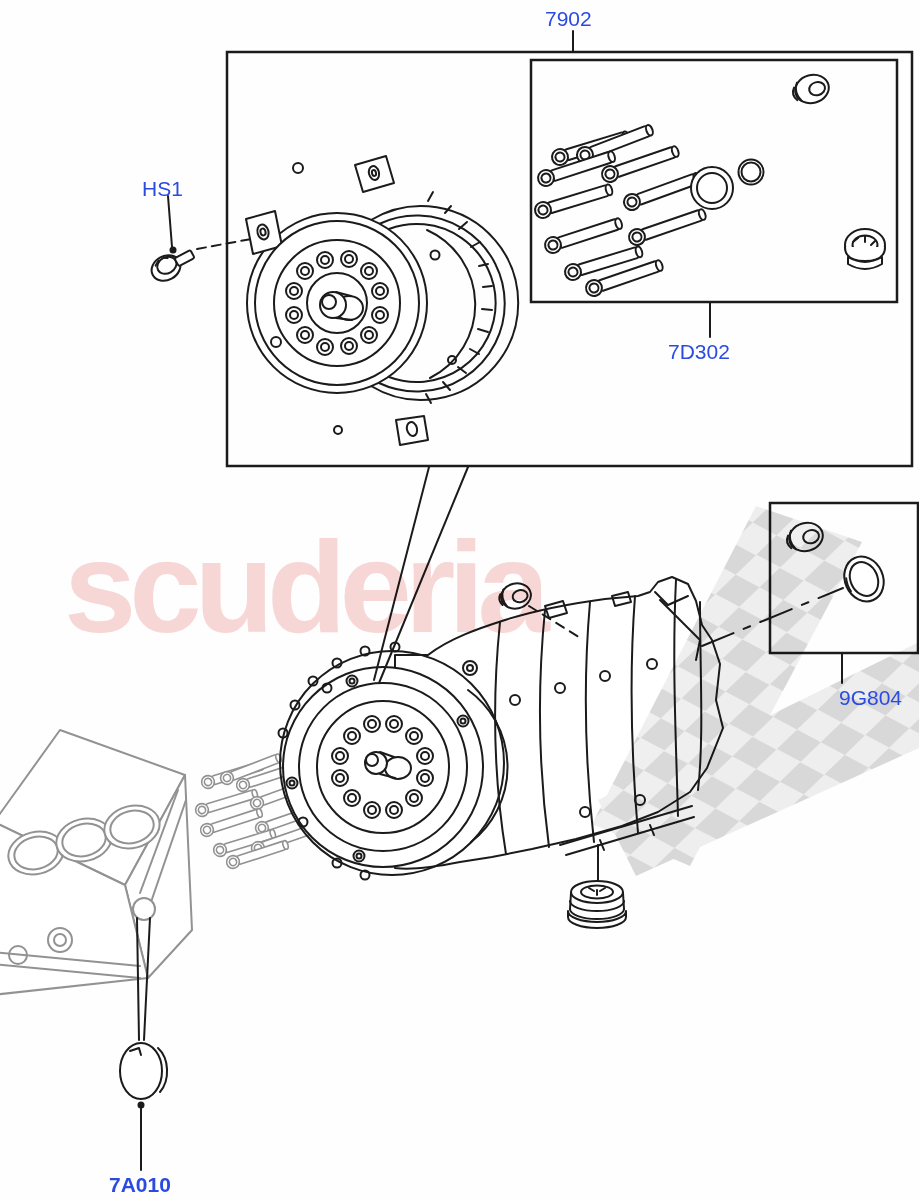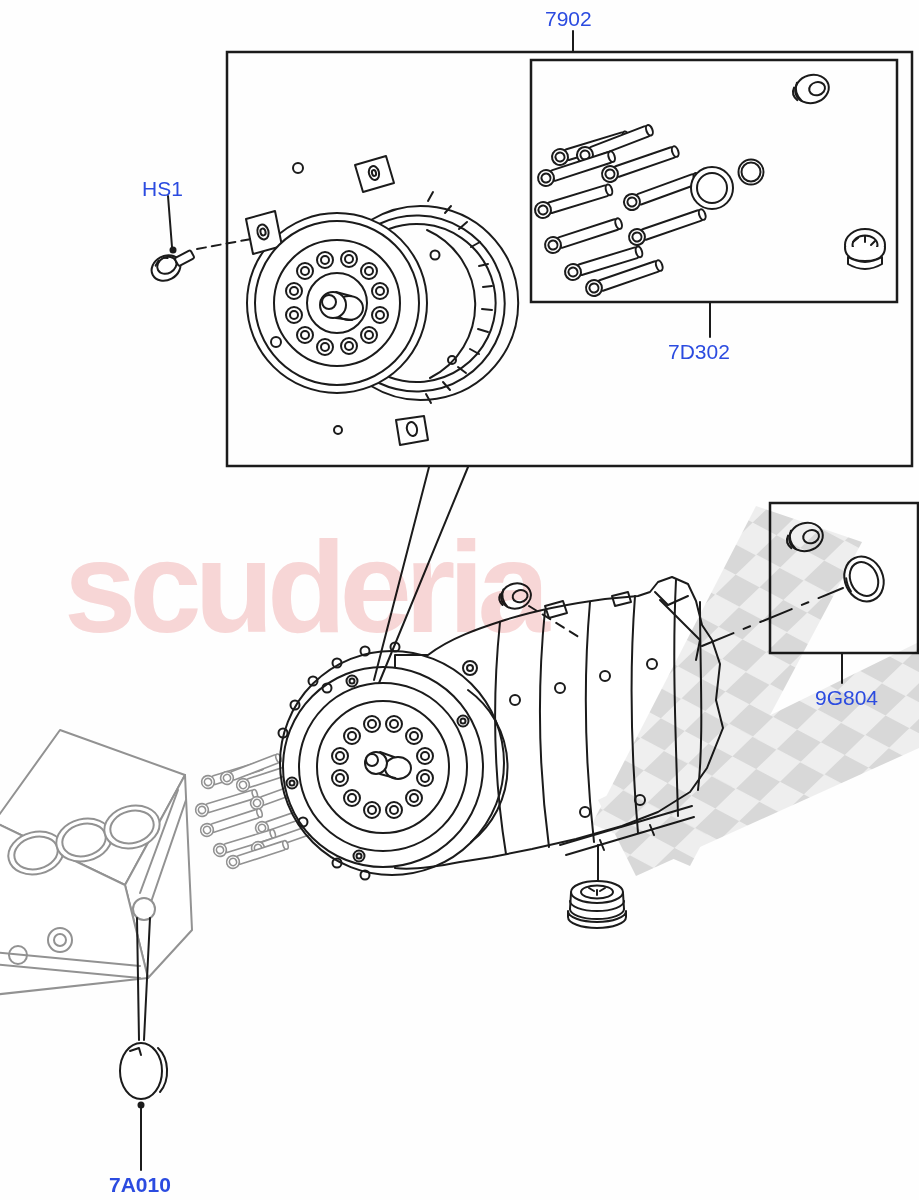--- a/index.html
+++ b/index.html
@@ -308,15 +308,15 @@
       </defs>
       <polygon points="756,506 862,542 690,866 592,824" fill="url(#chk)"></polygon>
       <polygon points="598,800 919,642 919,748 636,876" fill="url(#chk)"></polygon>
     </svg>
     <div class="wm-brand">scuderia</div>
   </div>
 
   <div class="lbl" style="left:545px;top:8px;width:60px;">7902</div>
   <div class="lbl" style="left:668px;top:341px;width:75px;">7D302</div>
   <div class="lbl" style="left:142px;top:178px;width:60px;">HS1</div>
-  <div class="lbl" style="left:815px;top:687px;width:72px;">9G804</div>
+  <div class="lbl" style="left:839px;top:687px;width:72px;">9G804</div>
   <div class="lbl" style="left:109px;top:1174px;width:70px;font-weight:bold;">7A010</div>
 </div>
 
 </body></html>

